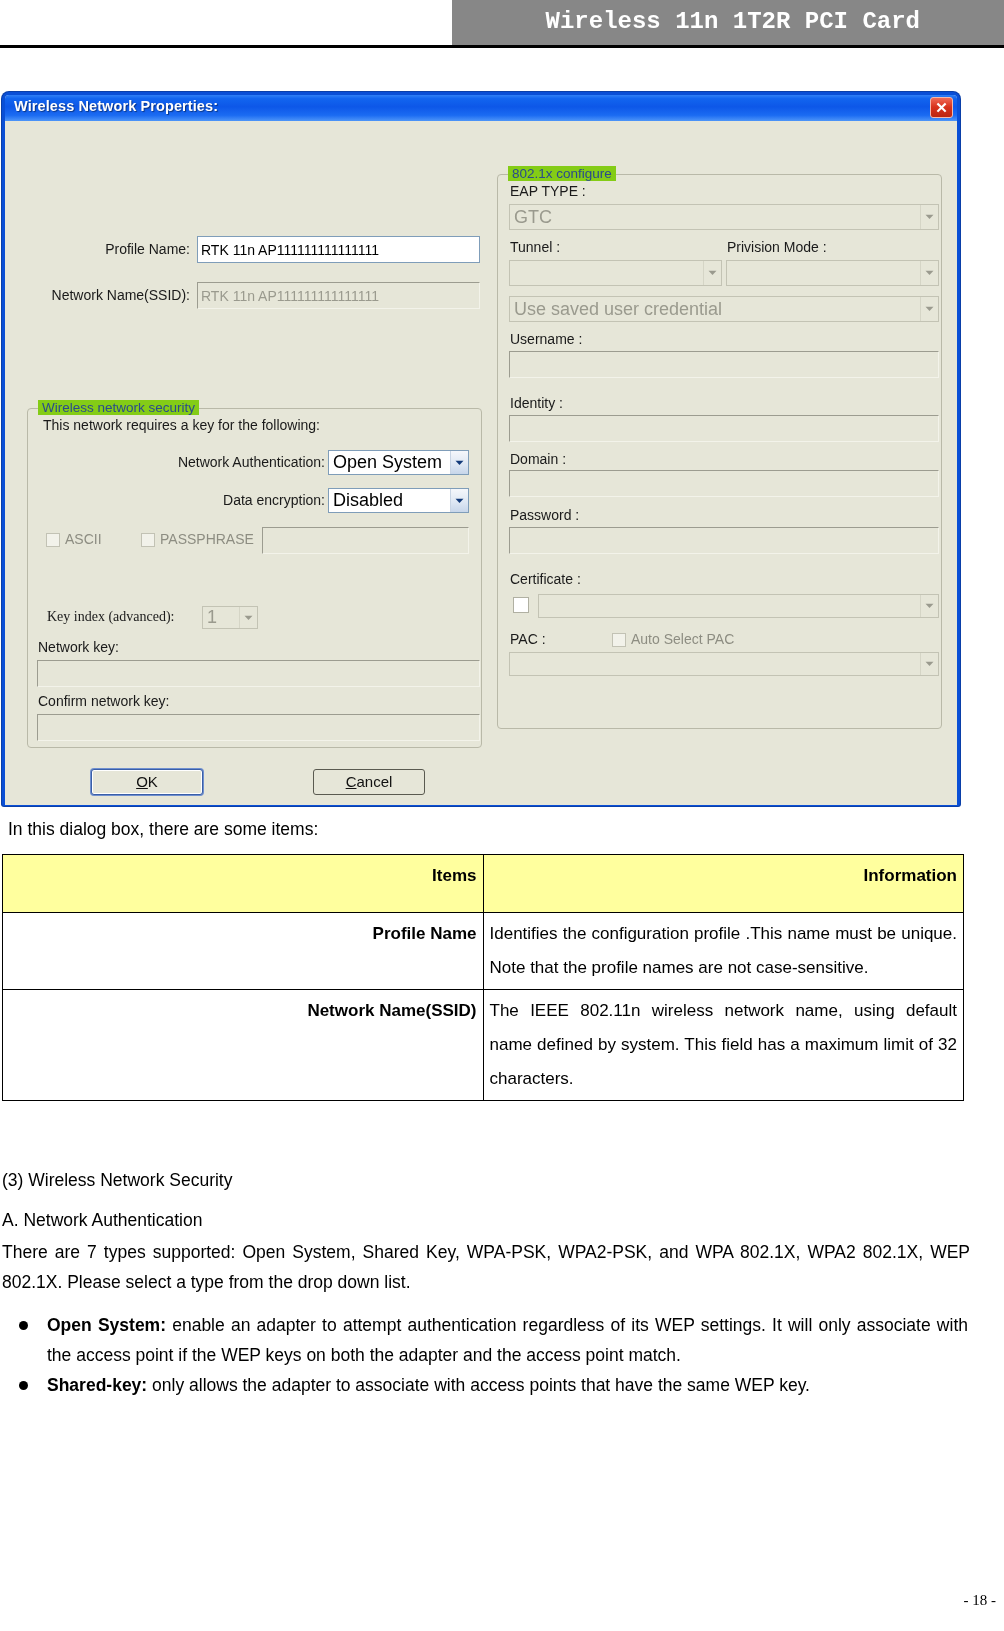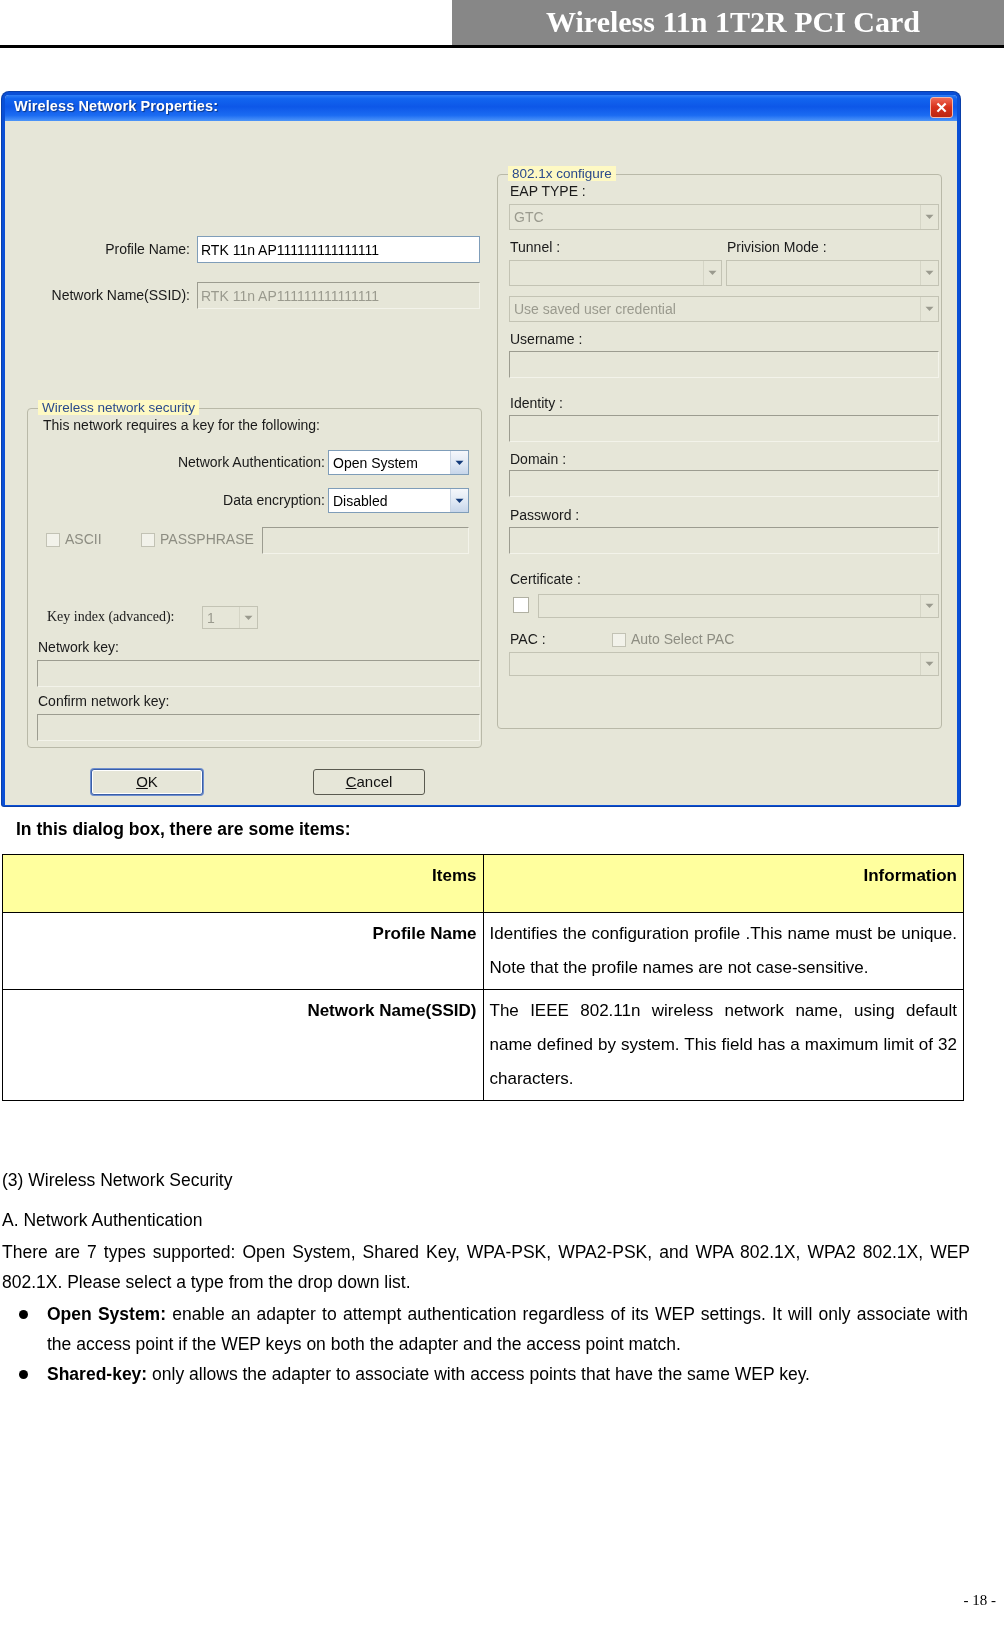--- a/index.html
+++ b/index.html
@@ -28,23 +28,23 @@
     background: #878787;
   }
   .header-title {
     position: absolute;
     left: 452px;
     top: 0;
     width: 472px;
     height: 46px;
     line-height: 44px;
     color: #ffffff;
-    font-family: Liberation Serif, serif;
+    font-family: Liberation Mono, monospace;
     font-weight: bold;
-    font-size: 30px;
+    font-size: 24px;
     text-align: right;
     padding-right: 4px;
     white-space: nowrap;
     letter-spacing: 0px;
   }
   .header-rule {
     position: absolute;
     left: 0;
     top: 45px;
     width: 1004px;
@@ -111,21 +111,21 @@
   .groupbox {
     position: absolute;
     border: 1px solid #b9b9a8;
     border-radius: 4px;
     background: transparent;
   }
   .groupbox > .legend {
     position: absolute;
     top: -9px;
     left: 10px;
-    background: #fef9c3;
+    background: #84cc16;
     padding: 0 4px;
     font-size: 13.5px;
     color: #2a4a8c;
     white-space: nowrap;
   }
 
   .lbl {
     position: absolute;
     font-size: 14px;
     color: #1a1a1a;
@@ -157,21 +157,21 @@
     border-right: 1px solid #f3f3ea;
     border-bottom: 1px solid #f3f3ea;
     color: #9a9a8e;
   }
 
   
   .combo {
     position: absolute;
     background: #ffffff;
     border: 1px solid #7f9db9;
-    font-size: 14px;
+    font-size: 18px;
     color: #000;
     display: flex;
     align-items: center;
     font-family: "Liberation Sans", sans-serif;
   }
   .combo .cval {
     flex: 1;
     padding-left: 4px;
     white-space: nowrap;
     overflow: hidden;
@@ -459,21 +459,21 @@
     </div>
     <div class="pbtn" style="left:308px; top:648px; width:112px;">
       <u>C</u><span>ancel</span>
     </div>
 
   </div>
 </div>
 
 <div class="doc">
 
-  <p class="para" style="margin:8px 0 10px 16px;font-weight:bold;">In this dialog box, there are some items:</p>
+  <p class="para" style="margin:8px 0 10px 8px;">In this dialog box, there are some items:</p>
 
   <table class="info" style="margin-left:2px;">
     <thead>
       <tr>
         <th class="itemcell">Items</th>
         <th>Information</th>
       </tr>
     </thead>
     <tbody>
       <tr>
@@ -486,21 +486,21 @@
       </tr>
     </tbody>
   </table>
 
   <p class="para" style="margin:64px 0 0 2px;">(3) Wireless Network Security</p>
 
   <p class="para" style="margin:10px 0 0 2px;">A. Network Authentication</p>
 
   <p class="para" style="margin:2px 0 0 2px; width:968px; text-align:justify;">There are 7 types supported: Open System, Shared Key, WPA-PSK, WPA2-PSK, and WPA 802.1X, WPA2 802.1X, WEP 802.1X. Please select a type from the drop down list.</p>
 
-  <ul class="bullets" style="width:968px; margin-top:2px;">
+  <ul class="bullets" style="width:968px; margin-top:13px;">
     <li>
       <b>Open System:</b><span> enable an adapter to attempt authentication regardless of its WEP settings. It will only associate with the access point if the WEP keys on both the adapter and the access point match.</span>
     </li>
     <li>
       <b>Shared-key:</b><span> only allows the adapter to associate with access points that have the same WEP key.</span>
     </li>
   </ul>
 
 </div>
 

